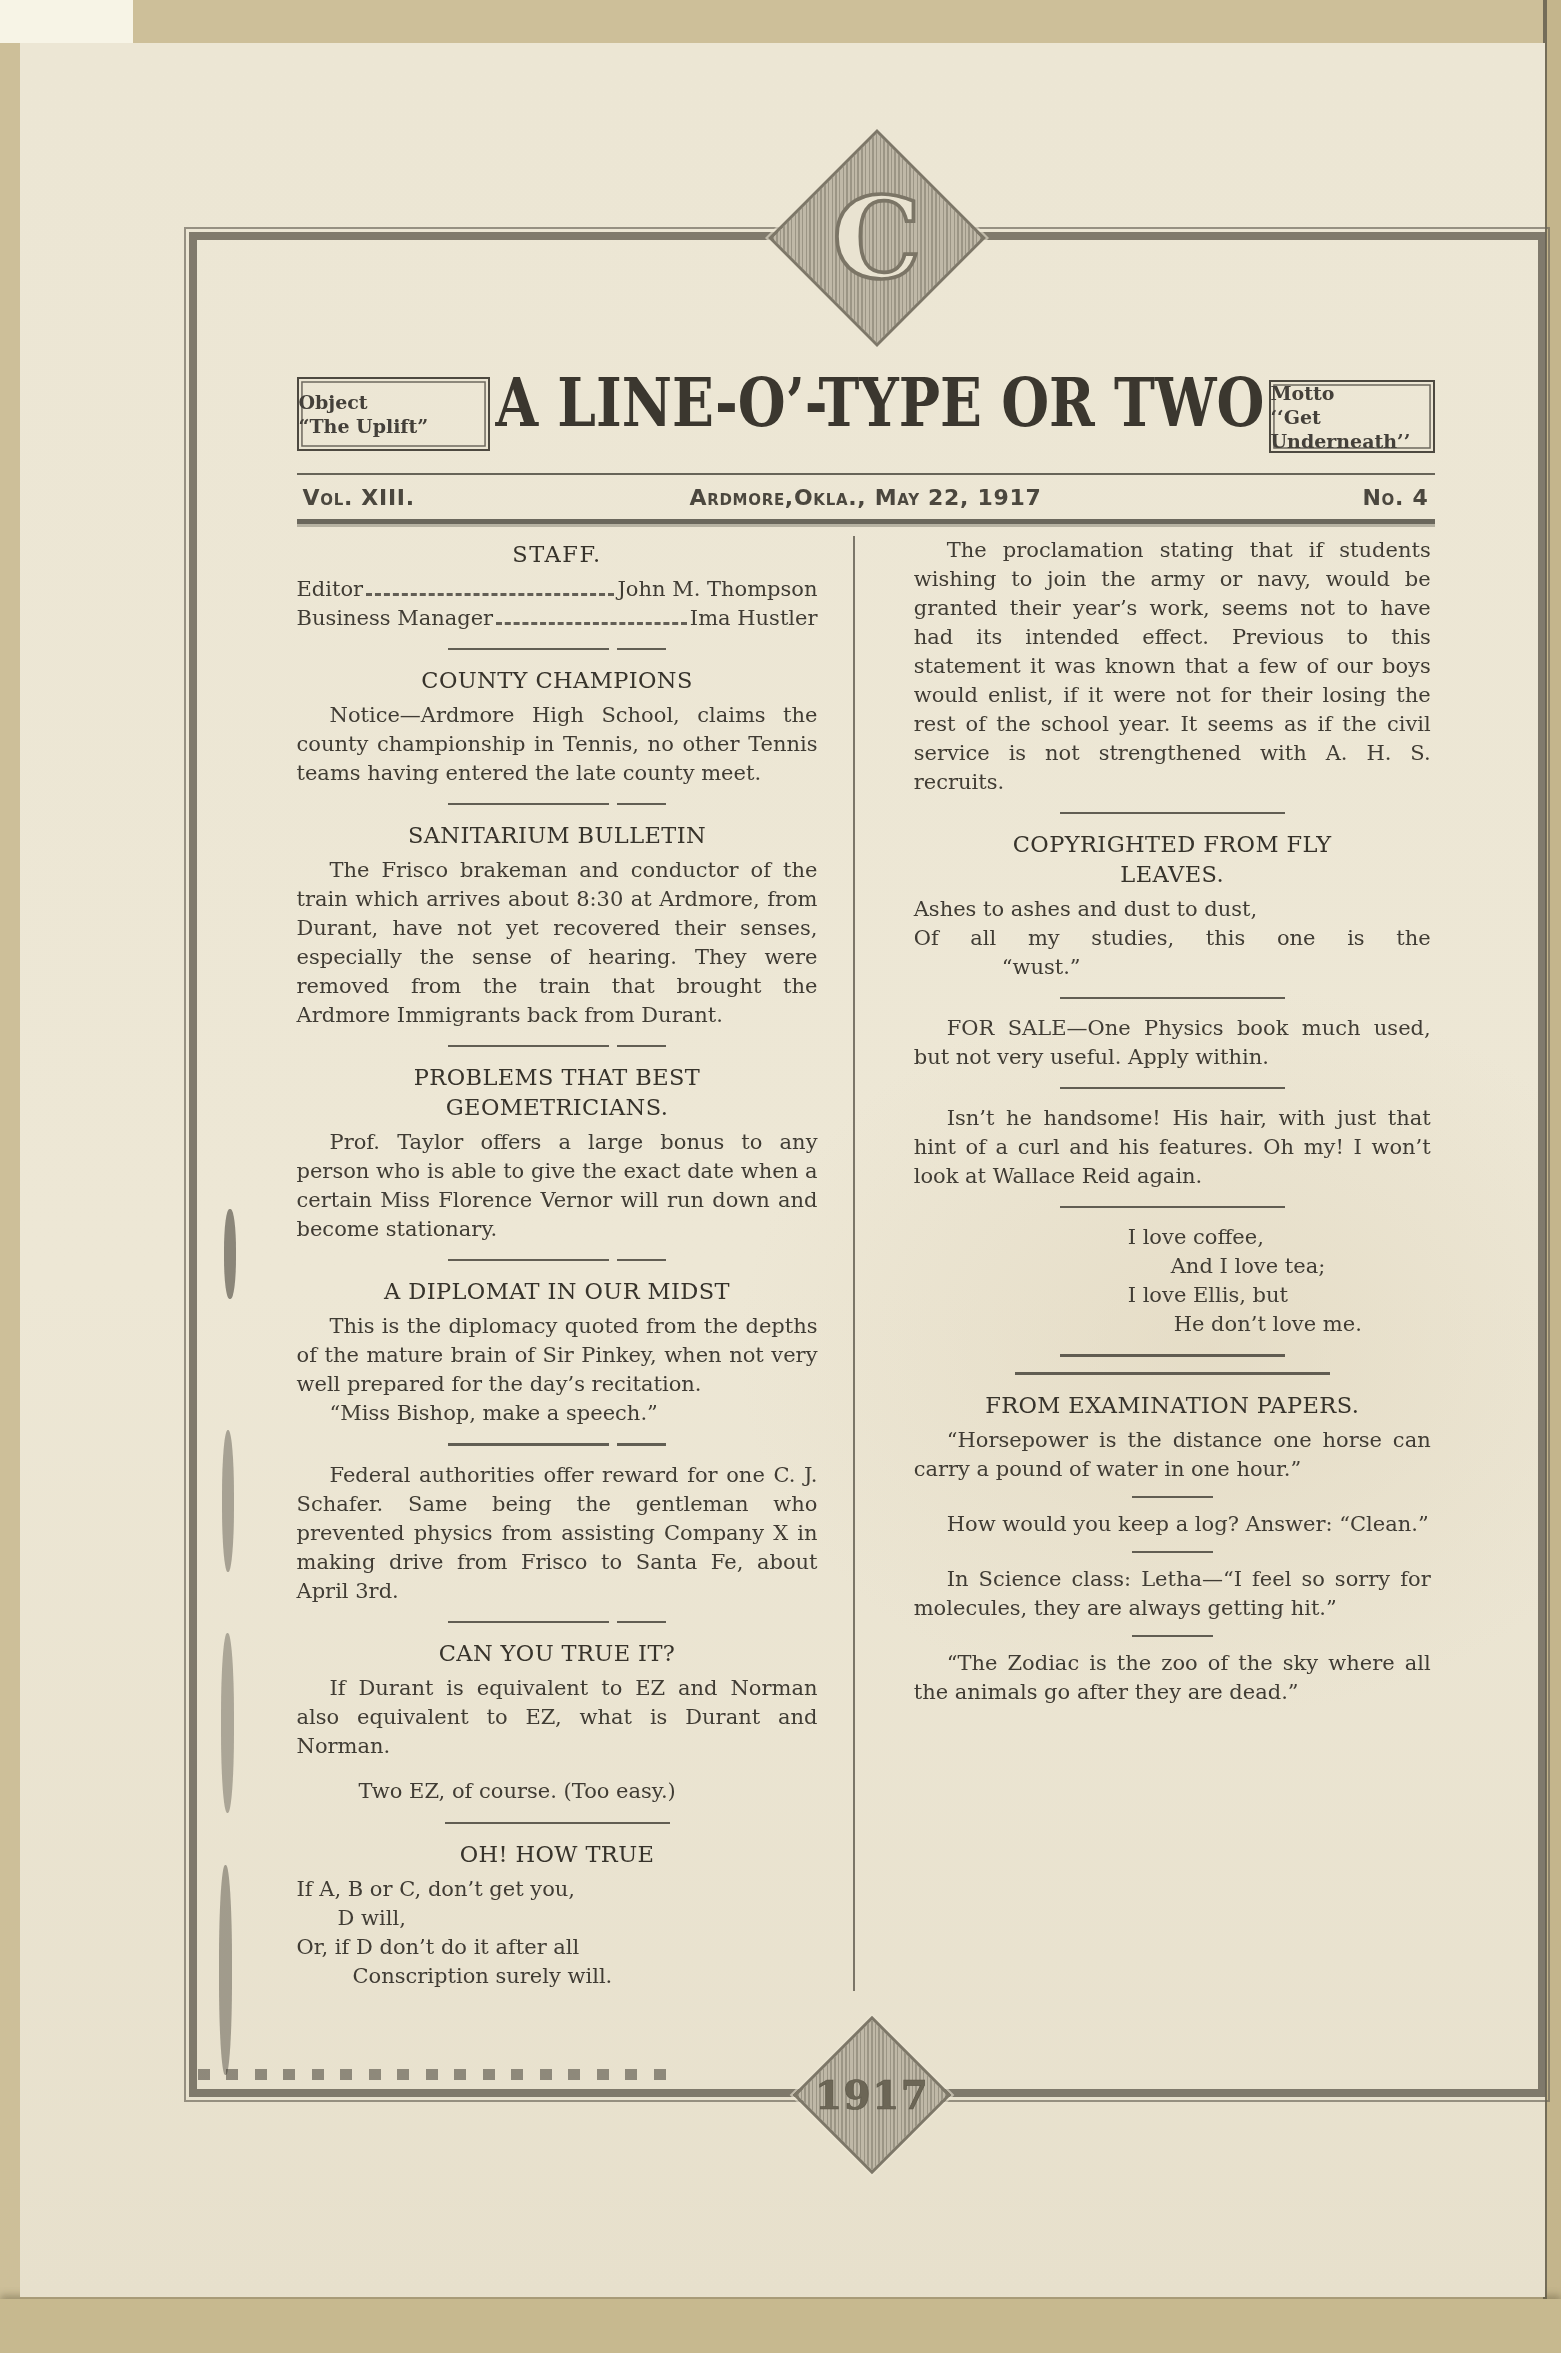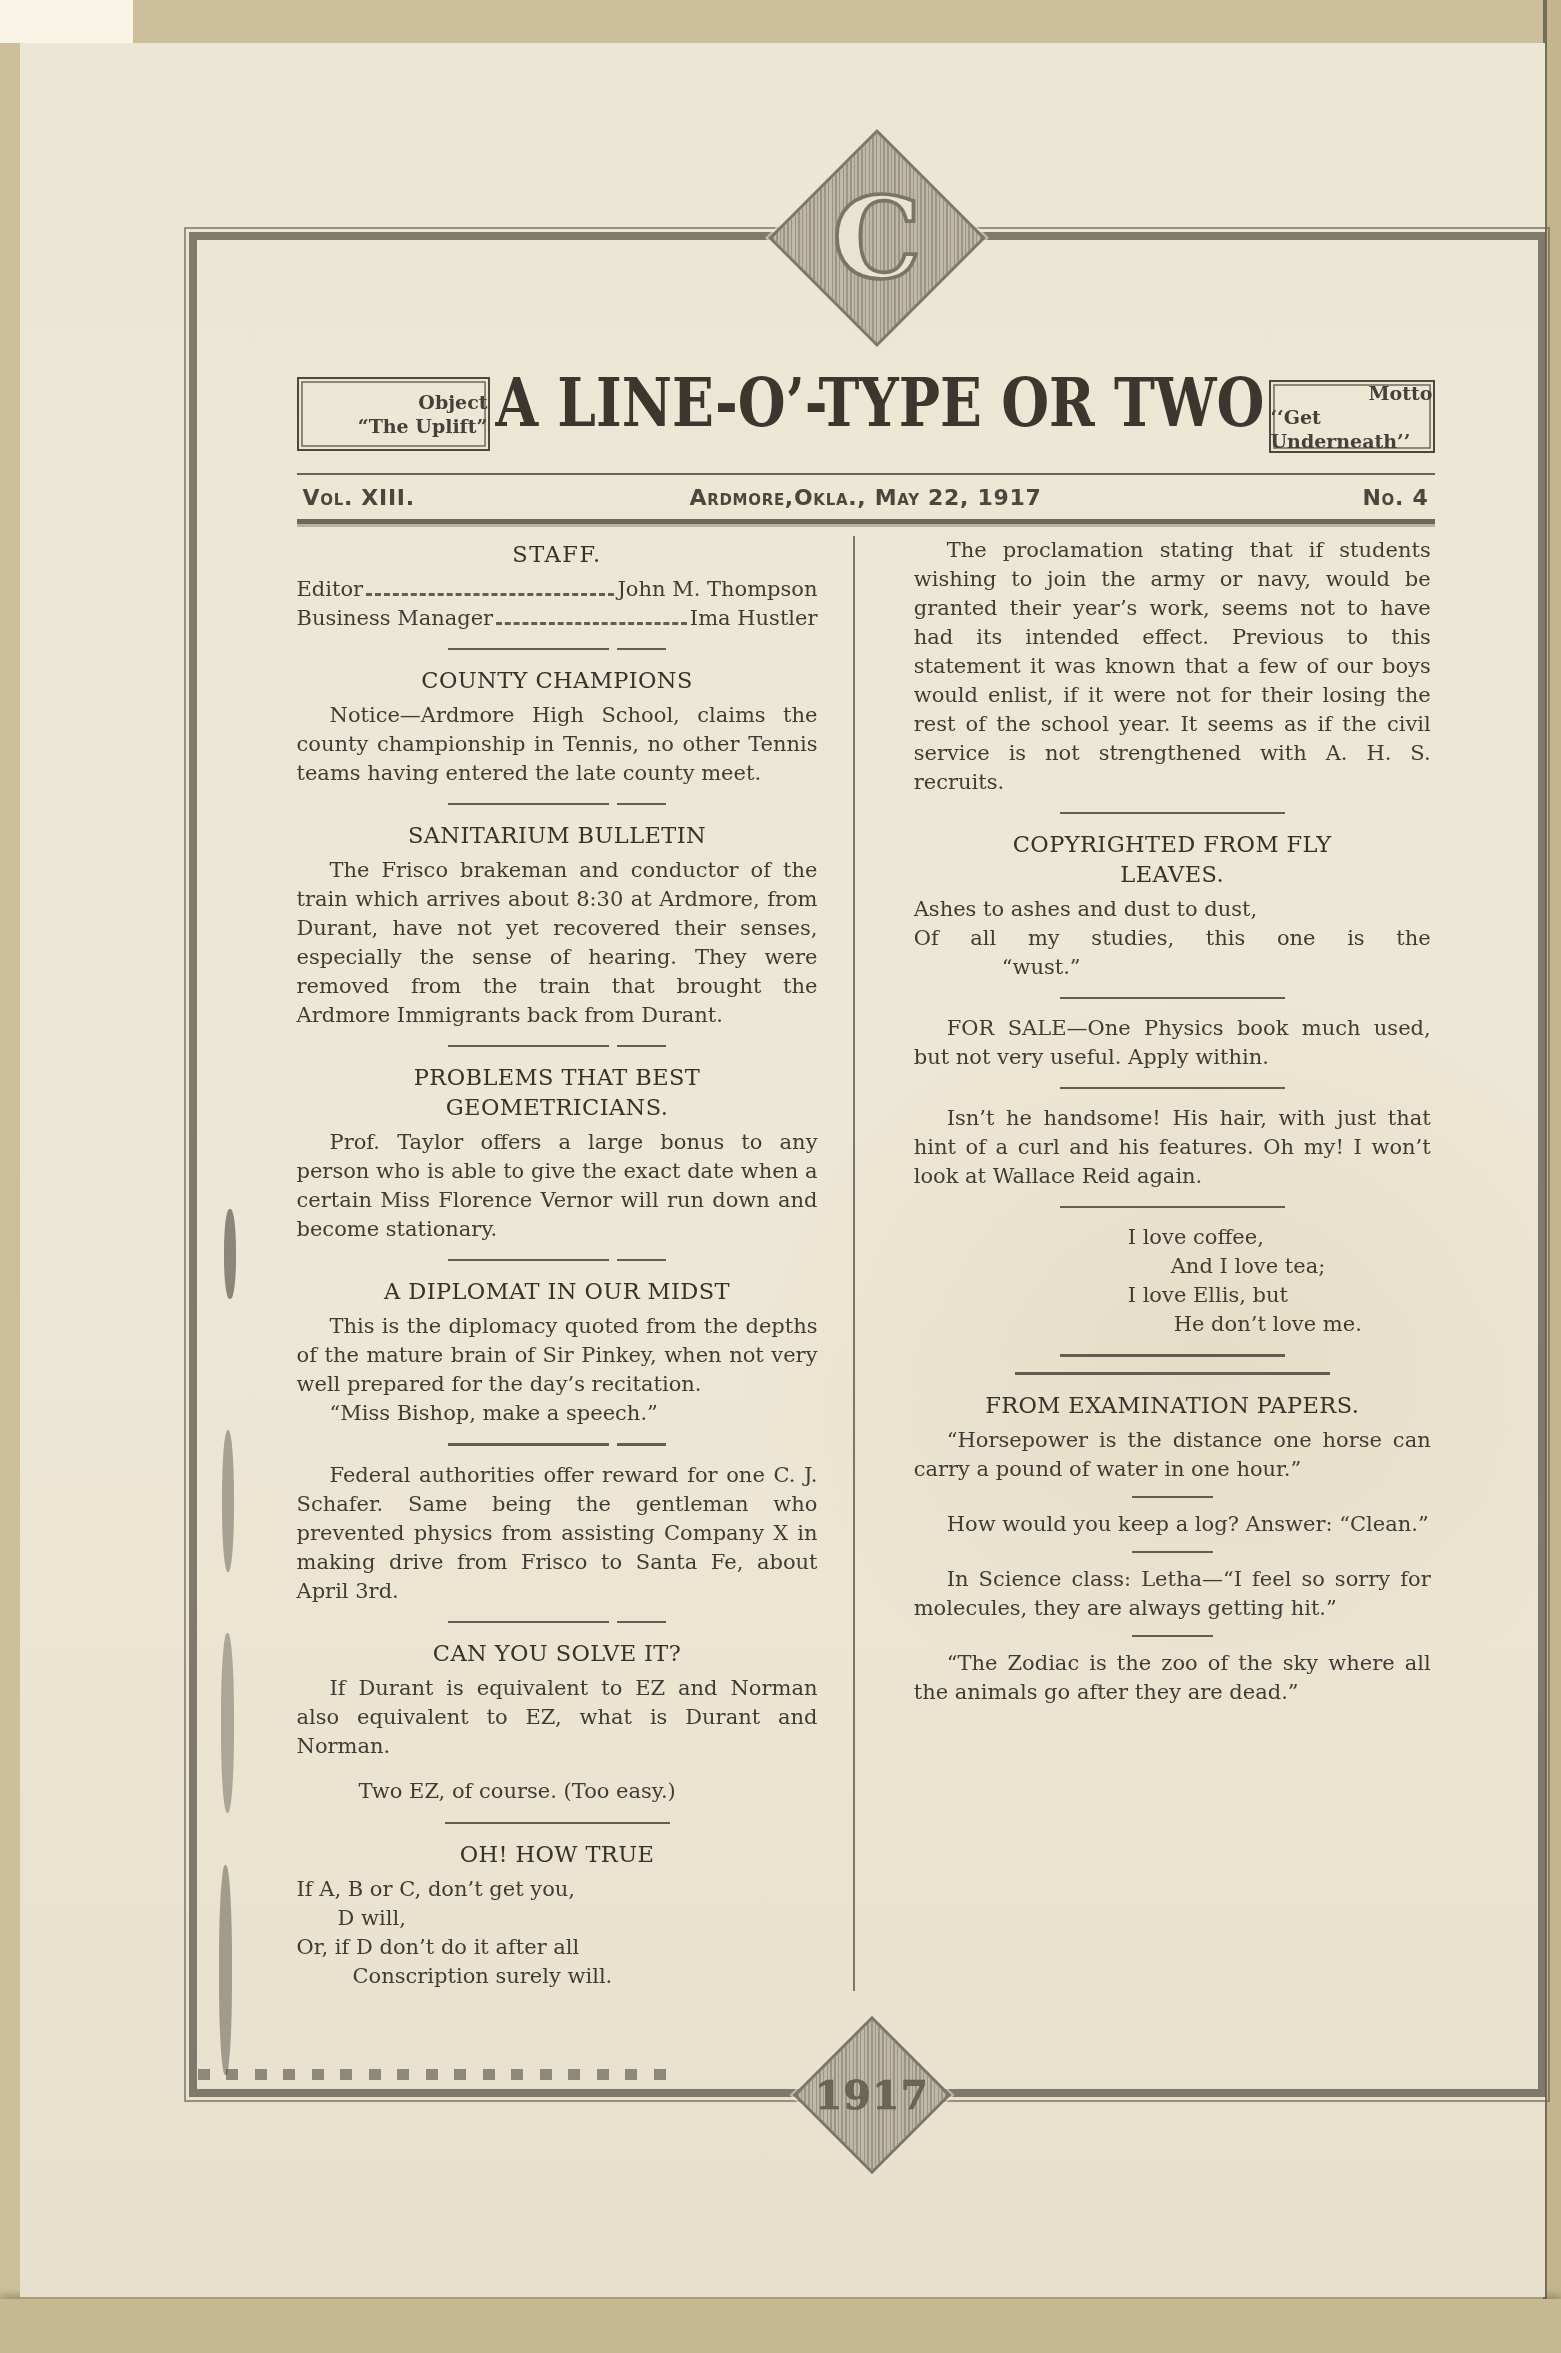--- a/index.html
+++ b/index.html
@@ -53,21 +53,21 @@
     position:absolute;left:178px;top:2026px;width:480px;height:11.2px;opacity:.75;filter:blur(0.4px);
     background:repeating-linear-gradient(90deg,rgba(32,29,21,.6) 0 12px,rgba(32,29,21,0) 12px 28.5px);
   }
   
   .inner{position:absolute;left:277px;top:189px;width:1138px;}
   
   .masthead{position:relative;height:97px;margin-top:136px;}
   .mast-box{
     position:absolute;border:2.2px solid #4d4940;
     box-shadow:inset 0 0 0 2.2px #ece6d4, inset 0 0 0 3.7px rgba(77,73,64,.8);
-    display:flex;flex-direction:column;align-items:flex-end;justify-content:center;
+    display:flex;flex-direction:column;align-items:flex-start;justify-content:center;
     font-weight:bold;color:#44403a;
   }
   .object-box{left:0;top:9px;width:189px;height:70px;}
   .motto-box{right:0;top:12px;width:162px;height:69px;}
   .mast-box .l1{font-size:19px;line-height:24px;}
   .mast-box .l2{font-size:19px;line-height:24px;}
   .main-title{
     text-align:right;margin:0 199px;padding-top:4.5px;white-space:nowrap;
   }
   .main-title span{
@@ -238,21 +238,21 @@
         <div>
           <p class="para">Federal authorities offer reward for one C. J. Schafer. Same being the gentleman who prevented physics from assisting Company X in making drive from Frisco to Santa Fe, about April 3rd.</p>
         </div>
 
         <div class="rule">
             <i class="seg1"></i>
             <i class="seg2"></i>
           </div>
 
         <div>
-          <div class="sec-heading">CAN YOU SOLVE IT?</div>
+          <div class="sec-heading">CAN YOU TRUE IT?</div>
           <p class="para">If Durant is equivalent to EZ and Norman also equivalent to EZ, what is Durant and Norman.</p>
           <p class="answer-line">Two EZ, of course.  (Too easy.)</p>
         </div>
 
         <div class="rule single">
             <i class="seg1"></i>
           </div>
 
         <div>
           <div class="sec-heading">OH! HOW TRUE</div>

